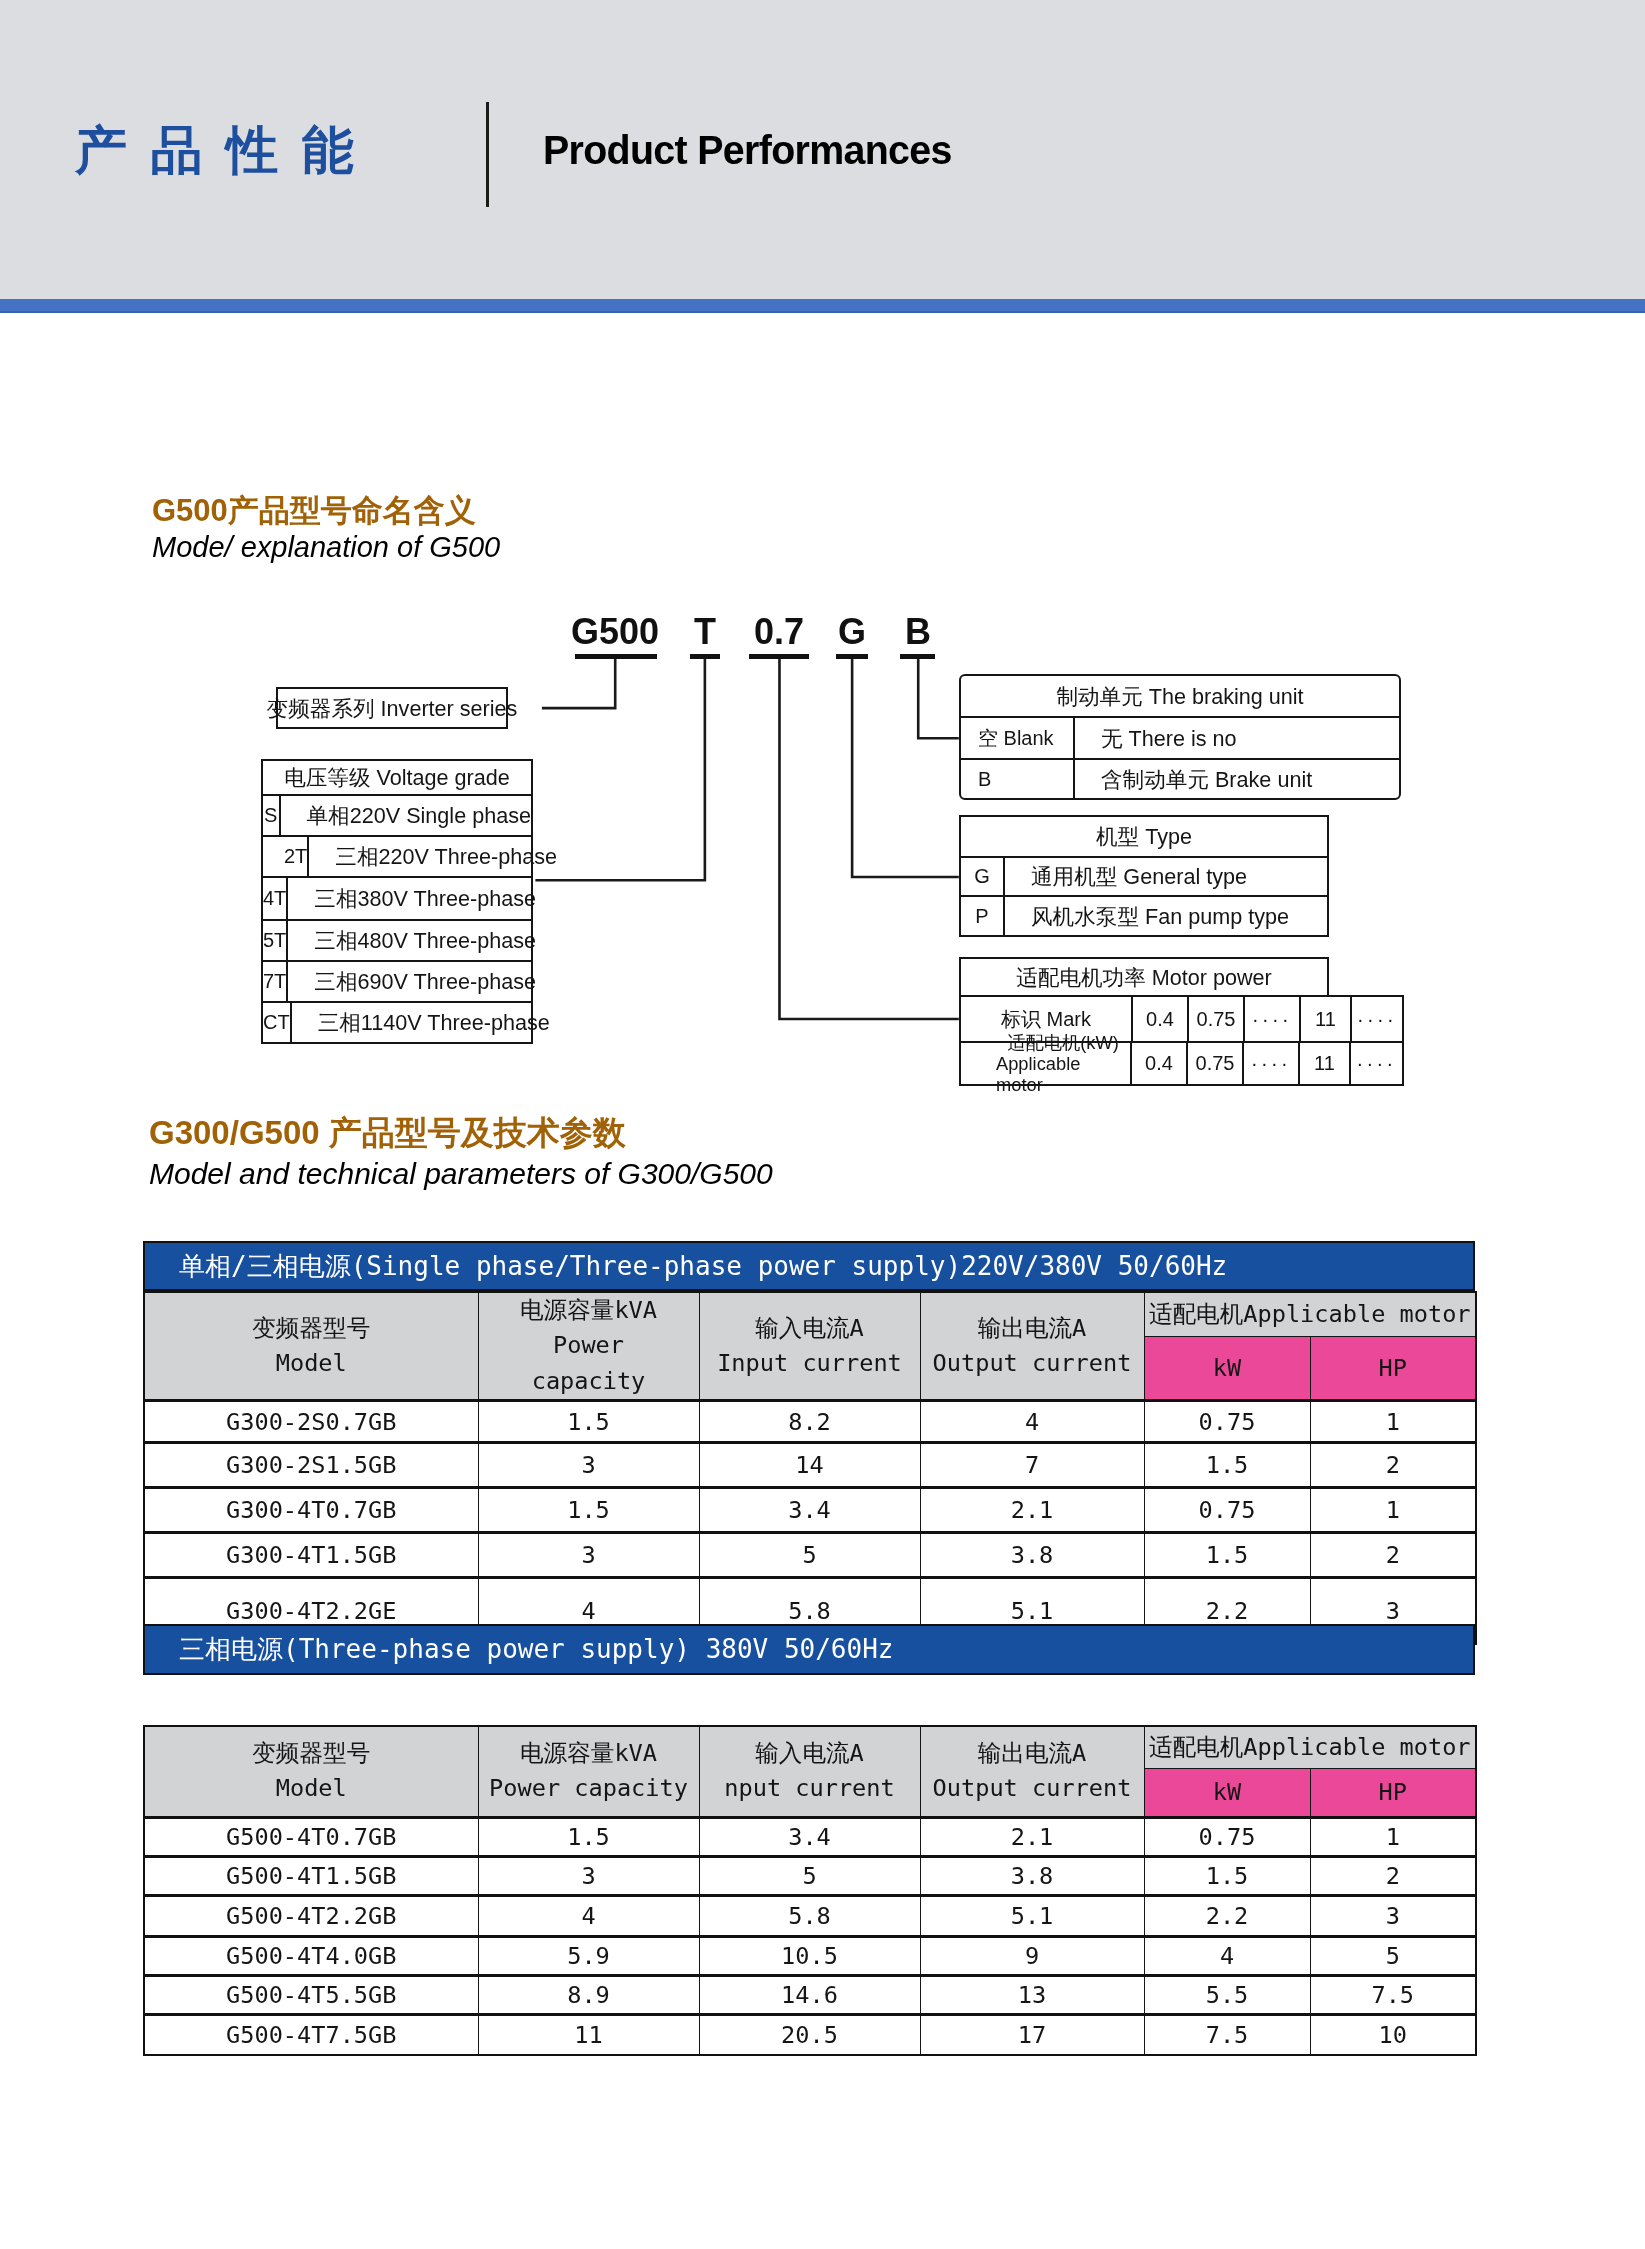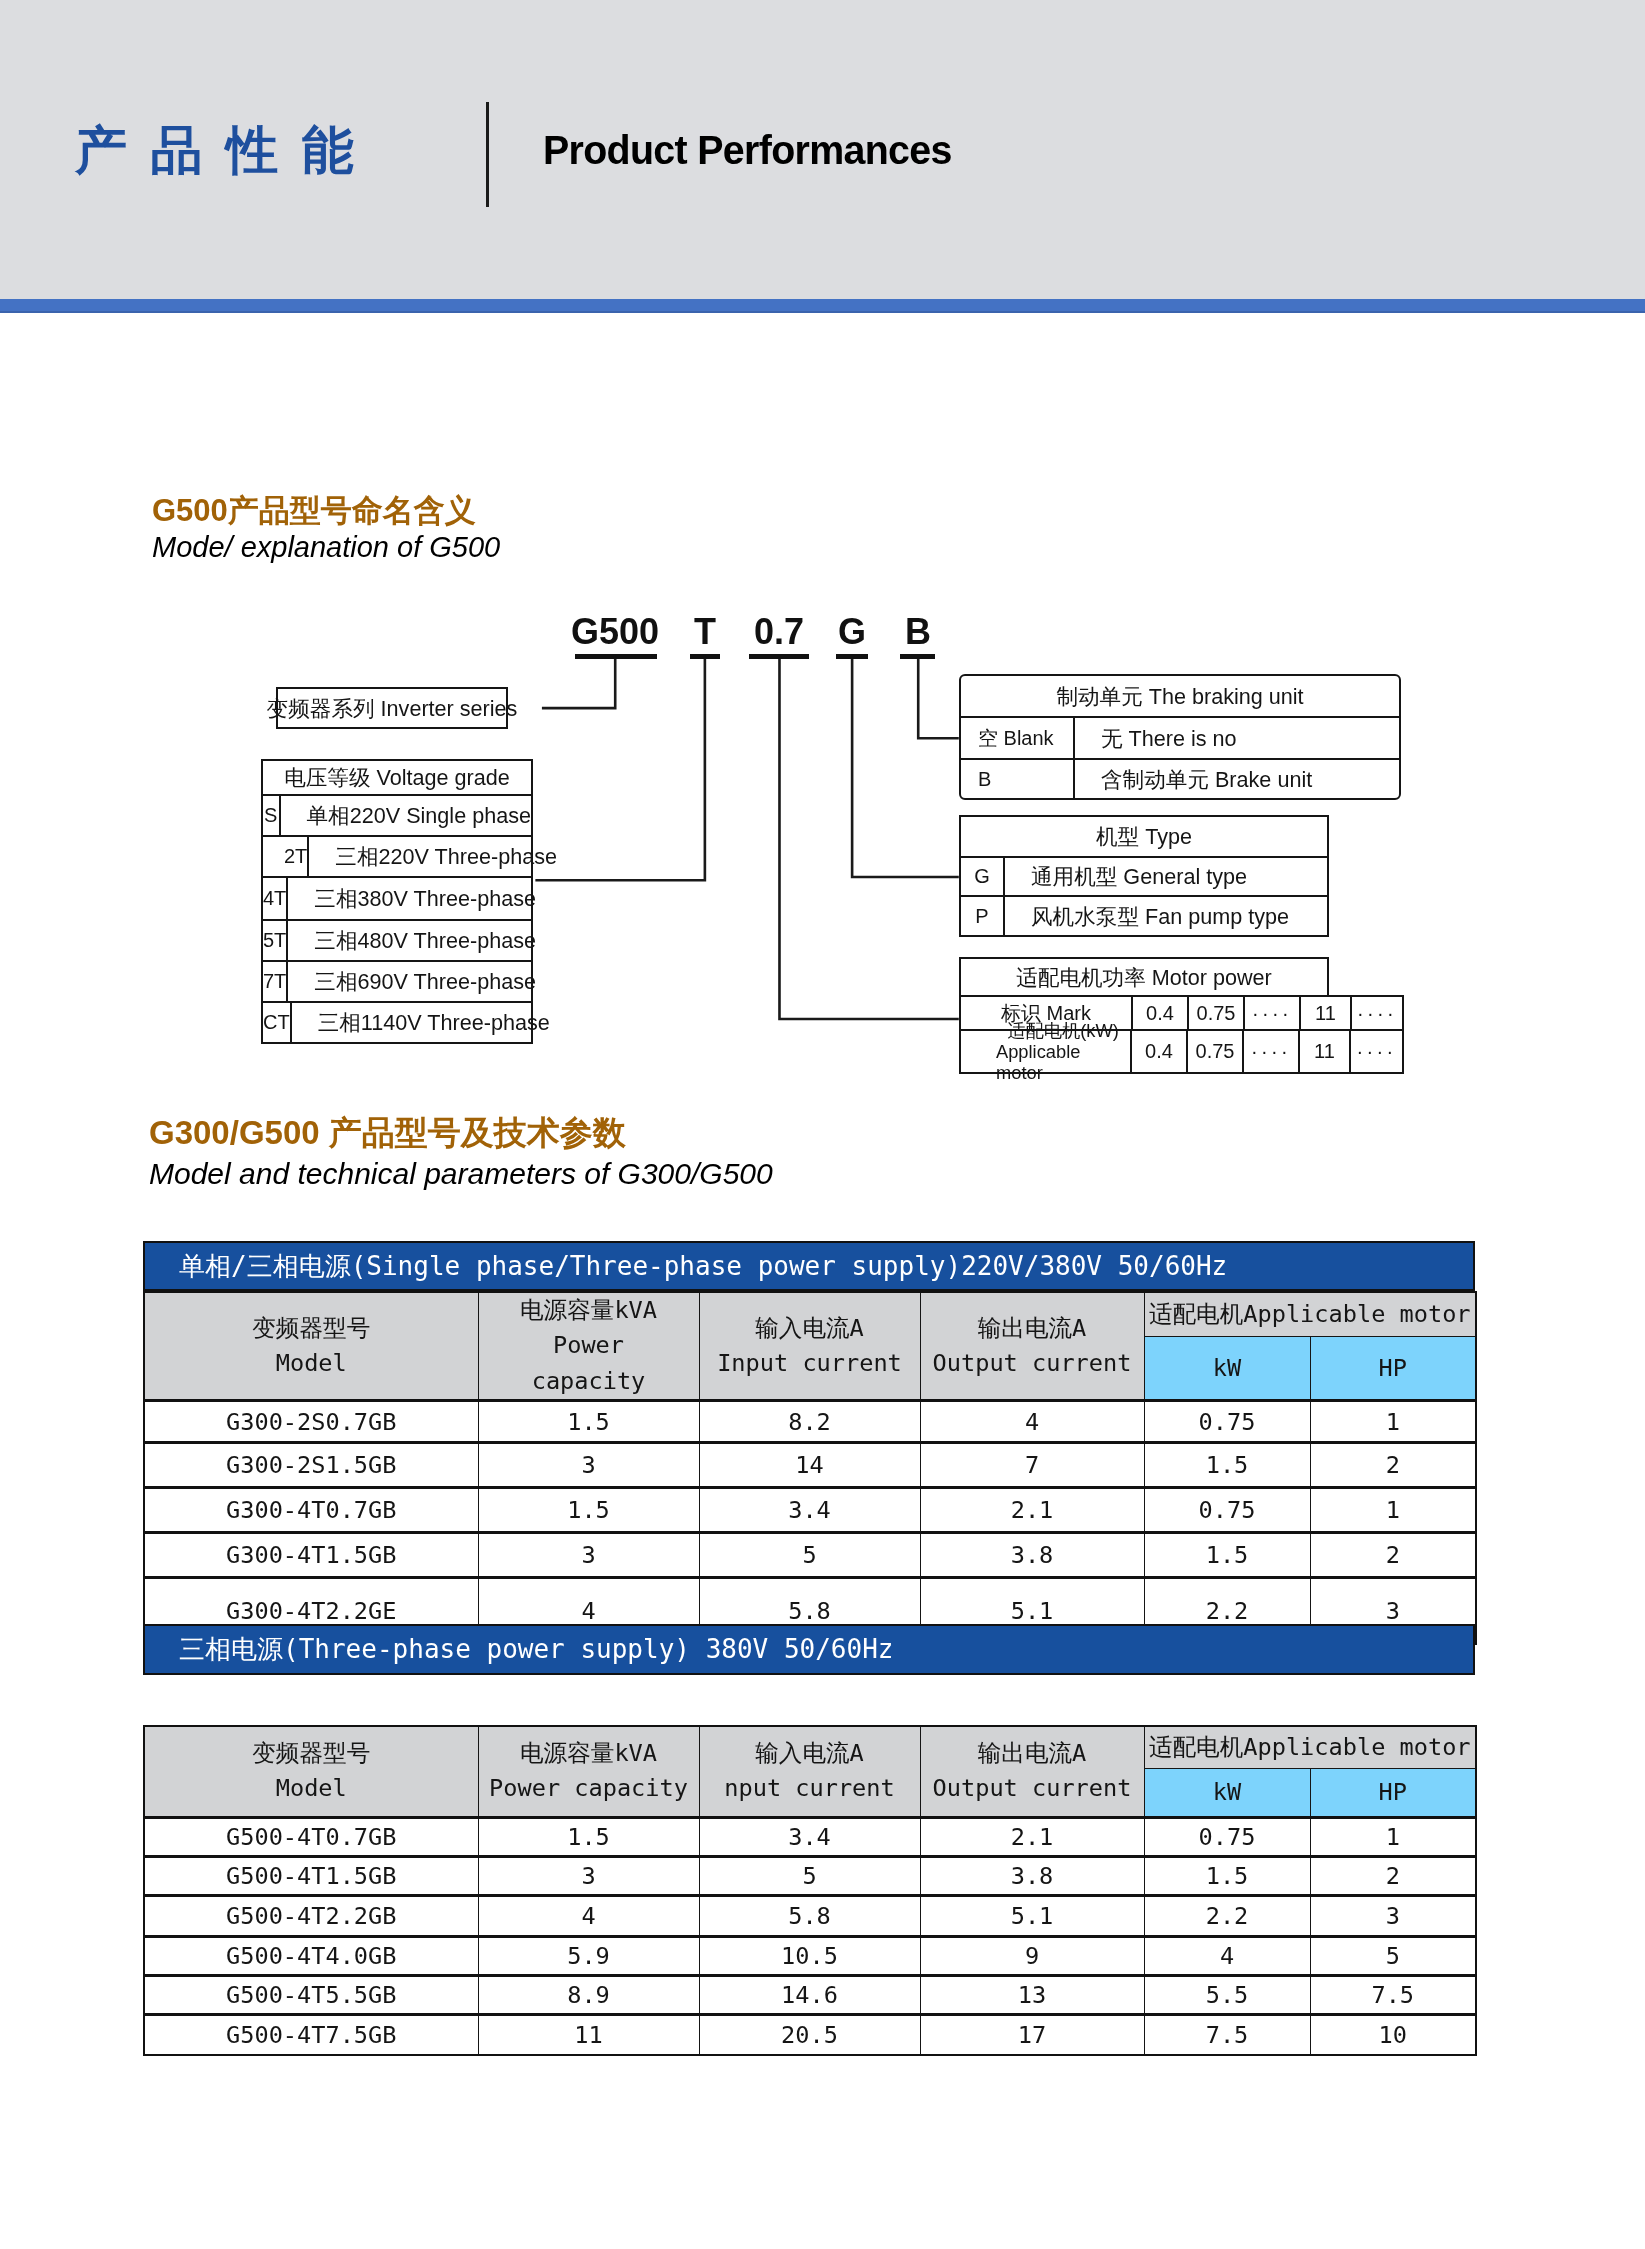--- a/index.html
+++ b/index.html
@@ -50,21 +50,21 @@
   .mono{font-family:"DejaVu Sans Mono","Liberation Mono",monospace;}
   .tbl-banner{position:absolute;left:143px;width:1332px;background:#17509e;color:#ffffff;
               border:2.6px solid #111;box-sizing:border-box;display:flex;align-items:center;
               padding-left:34px;font-size:26px;white-space:nowrap;}
   table.ptable{position:absolute;left:143px;border-collapse:collapse;table-layout:fixed;
                width:1332px;background:#fff;border:2.6px solid #111;}
   table.ptable td{border:1.3px solid #151515;text-align:center;vertical-align:middle;
                   padding:0;font-size:23.6px;}
   td.hcell{background:#d2d3d5;font-size:22px;line-height:1.5;}
   tr.drow td{border-top:3.3px solid #111;}
-  tr.hsub td{border-top:1.3px solid #151515;background:#7dd3fc;}
+  tr.hsub td{border-top:1.3px solid #151515;background:#ec4899;}
 </style>
 </head>
 <body>
 
 <div class="page">
 
   <div class="header-band">
     <div class="title-cn">产品性能</div>
     <div class="title-divider"></div>
     <div class="title-en">Product Performances</div>
@@ -142,21 +142,21 @@
       <div class="dg-label">通用机型 General type</div>
     </div>
     <div class="dg-row" style="height:40px;">
       <div class="dg-code" style="width:44px;">P</div>
       <div class="dg-label">风机水泵型 Fan pump type</div>
     </div>
   </div>
 
   <div class="dg-box" style="left:959px;top:957px;width:370px;height:41px;">适配电机功率 Motor power</div>
   <div class="dg-table" style="left:959px;top:995px;width:445px;">
-    <div class="dg-row" style="height:32px;">
+    <div class="dg-row" style="height:44px;">
       <div class="dg-cell" style="width:172px;">标识 Mark</div>
       <div class="dg-cell" style="width:56px;">0.4</div>
       <div class="dg-cell" style="width:56px;">0.75</div>
       <div class="dg-cell dots" style="width:56px;">····</div>
       <div class="dg-cell" style="width:51px;">11</div>
       <div class="dg-cell dots" style="flex:1;">····</div>
     </div>
     <div class="dg-row" style="height:43px;">
       <div class="dg-cell two-line" style="width:136px;margin-left:35px;">
         <div>适配电机(kW)</div>

